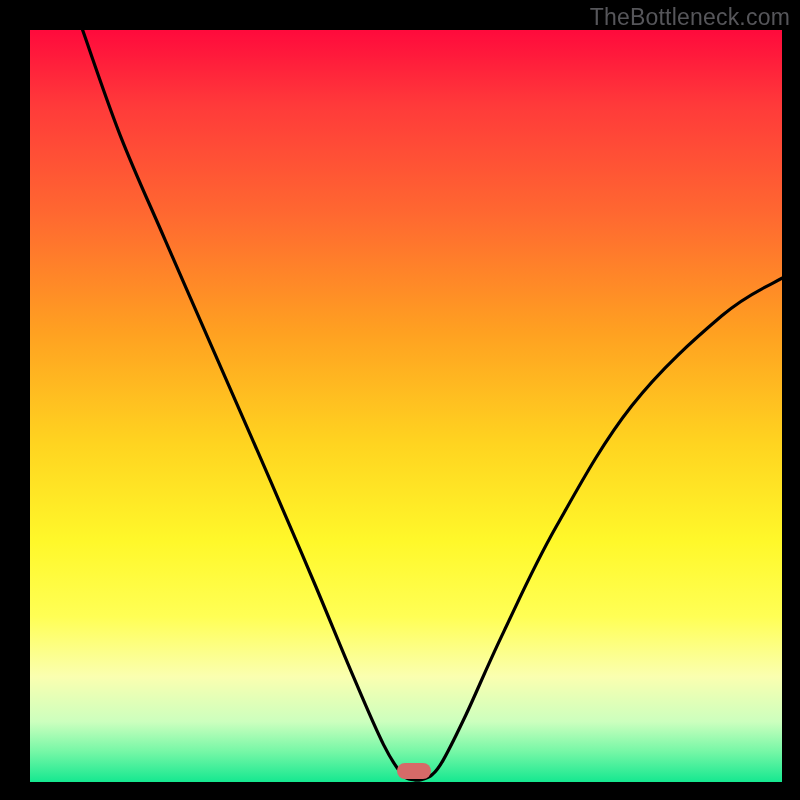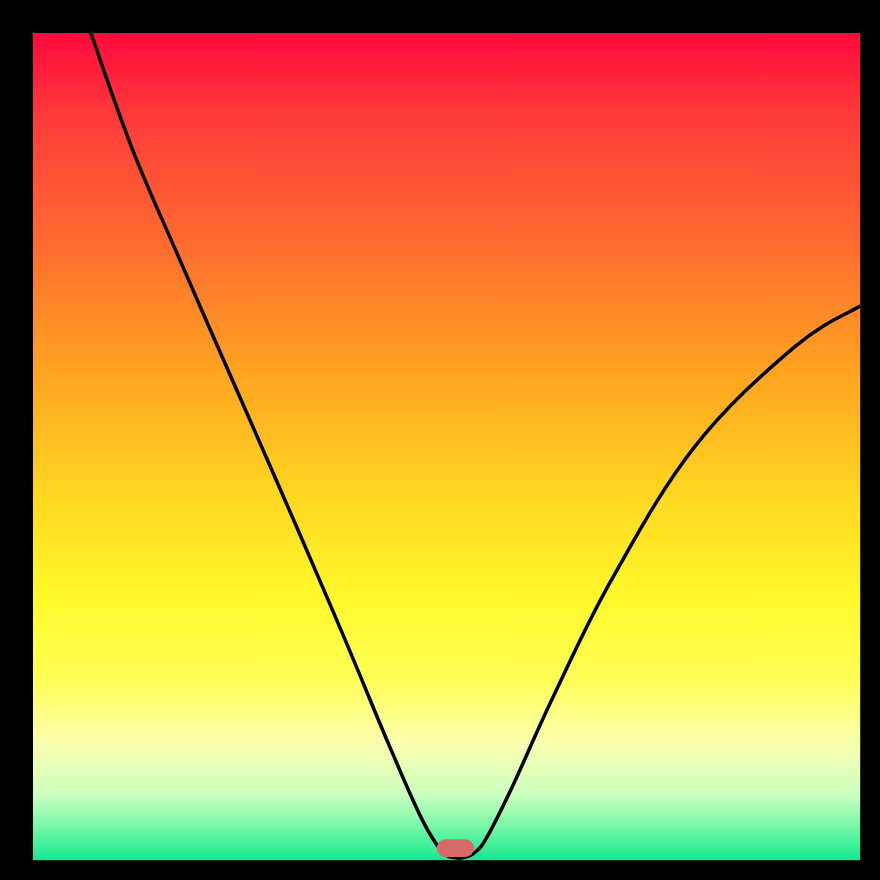--- a/index.html
+++ b/index.html
@@ -61,19 +61,20 @@
     border-radius: 8px;
     background: #d66a68;
     z-index: 4;
     transform: translate(-50%, -50%);
   }
 </style>
 </head>
 <body>
 
 <div class="frame">
+  <div class="watermark">TheBottleneck.com</div>
   <div class="plot-area">
     <svg class="curve" viewBox="0 0 752 752" preserveAspectRatio="none">
       <path id="curve-path" fill="none" stroke="#000" stroke-width="3.2" stroke-linecap="round" stroke-linejoin="round" d="M 52.6 0.0 C 59.4 19.0, 75.4 67.4, 90.2 105.3 C 105.1 143.2, 117.8 170.0, 135.4 210.6 C 153.0 251.2, 169.0 287.6, 188.0 330.9 C 207.0 374.2, 223.0 410.6, 240.6 451.2 C 258.2 491.8, 270.9 521.3, 285.8 556.5 C 300.6 591.7, 311.2 618.3, 323.4 646.7 C 335.5 675.1, 344.6 696.8, 353.4 714.4 C 362.2 732.0, 366.8 738.1, 372.2 744.5 C 377.7 750.8, 380.1 748.8, 383.5 749.7 C 386.9 750.7, 387.7 750.7, 391.0 749.7 C 394.4 748.8, 398.3 748.1, 402.3 744.5 C 406.4 740.8, 407.5 740.3, 413.6 729.4 C 419.7 718.6, 425.3 707.3, 436.2 684.3 C 447.0 661.3, 457.5 635.4, 473.8 601.6 C 490.0 567.8, 503.4 536.9, 526.4 496.3 C 549.4 455.7, 571.8 413.9, 601.6 376.0 C 631.4 338.1, 664.8 308.8, 691.8 285.8 C 718.9 262.7, 741.2 254.9, 752.0 248.2"></path>
     </svg>
     <div id="marker" class="marker" style="left: 383.52px; top: 740.72px; background: rgb(214, 106, 104);"></div>
   </div>
 </div>
 
 </body></html>

